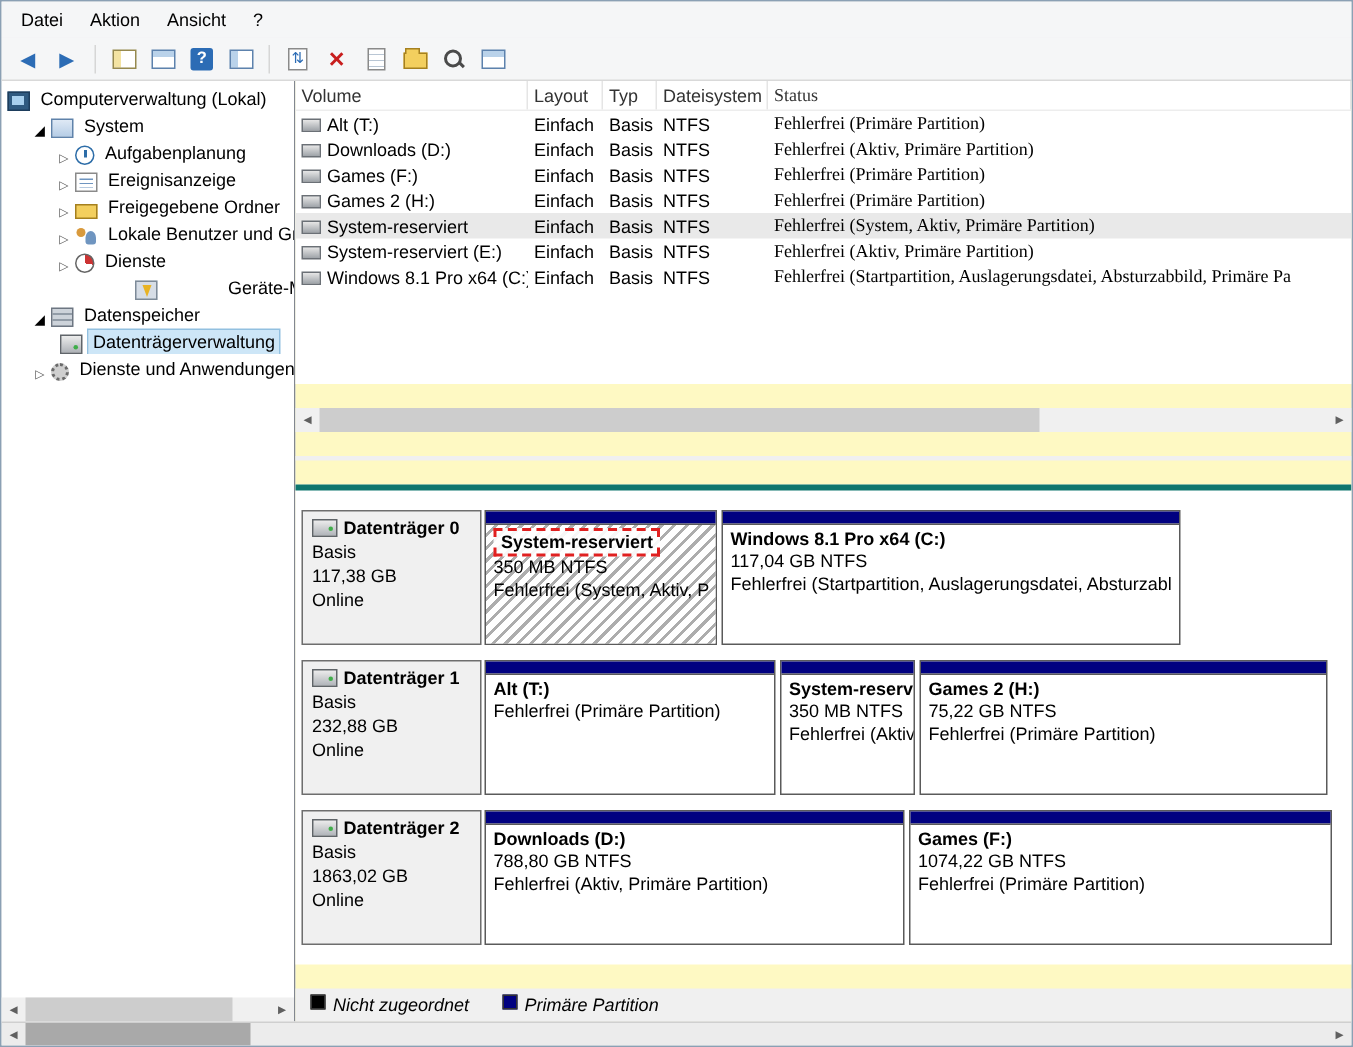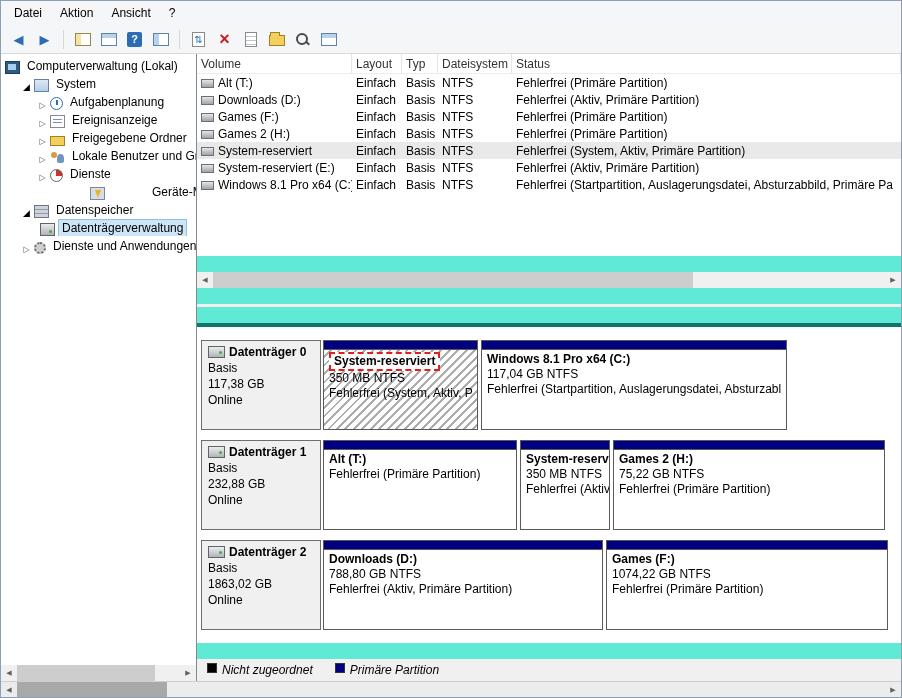--- a/index.html
+++ b/index.html
@@ -29,21 +29,21 @@
   .open-folder-icon::before{content:"";position:absolute;top:-4px;left:0;width:8px;height:3px;background:#f3cf5e;border:1px solid #a5801f;border-bottom:none;}
   .search-icon{width:15px;height:15px;position:relative;}
   .search-icon::before{content:"";position:absolute;left:1px;top:1px;width:8px;height:8px;border:2px solid #4a4a4a;border-radius:50%;}
   .search-icon::after{content:"";position:absolute;left:10px;top:10px;width:5px;height:2px;background:#4a4a4a;transform:rotate(45deg);}
   .settings-icon{width:16px;height:13px;border:1px solid #5d82ad;background:linear-gradient(#b9d2ea 0 4px,#fff 4px);}
 
   
   .content{flex:1;display:flex;min-height:0;}
   .sidebar{width:196px;background:#fff;border-right:1px solid #828790;display:flex;flex-direction:column;flex:none;}
   .tree{flex:1;overflow:hidden;padding-top:2px;}
-  .main{flex:1;display:flex;flex-direction:column;min-width:0;background:#5eead4;gap:16px;}
+  .main{flex:1;display:flex;flex-direction:column;min-width:0;background:#fef9c3;gap:16px;}
 
   
   .tree-item{height:18px;display:flex;align-items:flex-end;white-space:nowrap;overflow:hidden;}
   .expander{width:13px;flex:none;font-size:8px;color:#595959;text-align:center;}
   .expander.expanded{font-size:9px;color:#000;}
   .tree-icon{width:15px;height:13px;flex:none;margin:0 4px 0 1px;position:relative;display:inline-block;}
   .tree-label{padding:1px 3px;white-space:nowrap;}
   .tree-label.selected{background:#cde6f7;outline:1px solid #92c0e0;}
   .computer-icon{background:#2f5a80;border:1px solid #1d3d5c;}
   .computer-icon::after{content:"";position:absolute;inset:2px 3px 3px 2px;background:#a8d0ee;}
@@ -61,21 +61,21 @@
   .storage-icon{background:repeating-linear-gradient(#cdd3da 0 3px,#929ca7 3px 4px);border:1px solid #6d7682;}
   .disk-management-icon{background:linear-gradient(#ececec,#aeb2b7);border:1px solid #60656a;}
   .disk-management-icon::after{content:"";position:absolute;right:2px;bottom:2px;width:3px;height:3px;border-radius:50%;background:#3fae49;}
   .services-icon{border-radius:50%;border:2px dotted #6a6a6a;width:12px;height:12px;background:#cfcfcf;}
 
   
   .volume-panel{height:202px;background:#fff;flex:none;overflow:hidden;}
   .vt-header{display:flex;height:20px;align-items:stretch;border-bottom:1px solid #ededed;color:#333;}
   .vt-header .vt-cell{border-right:1px solid #e5e5e5;display:flex;align-items:center;}
   .vt-cell{padding:0 4px;white-space:nowrap;overflow:hidden;flex:none;}
-  .c0{width:155px}.c1{width:50px}.c2{width:36px}.c3{width:74px}.c4{flex:1;min-width:0;}
+  .c0{width:155px}.c1{width:50px}.c2{width:36px}.c3{width:74px}.c4{flex:1;min-width:0;font-family:Liberation Serif, serif;}
   .vt-row{display:flex;height:17px;align-items:center;}
   .vt-row.selected{background:#e9e9e9;}
   .vol-icon{display:inline-block;width:13px;height:9px;background:linear-gradient(#e6e6e6,#9fa4a9);border:1px solid #6b7076;margin-right:4px;vertical-align:-1px;}
 
   
   .hscroll{height:16px;display:flex;align-items:center;background:#f0f0f0;flex:none;}
   .sb-btn{width:16px;height:16px;display:flex;align-items:center;justify-content:center;font-size:7px;color:#606060;flex:none;}
   .arr-left::before{content:"◀";}
   .arr-right::before{content:"▶";}
   .sb-thumb{height:100%;background:#cdcdcd;flex:none;}

